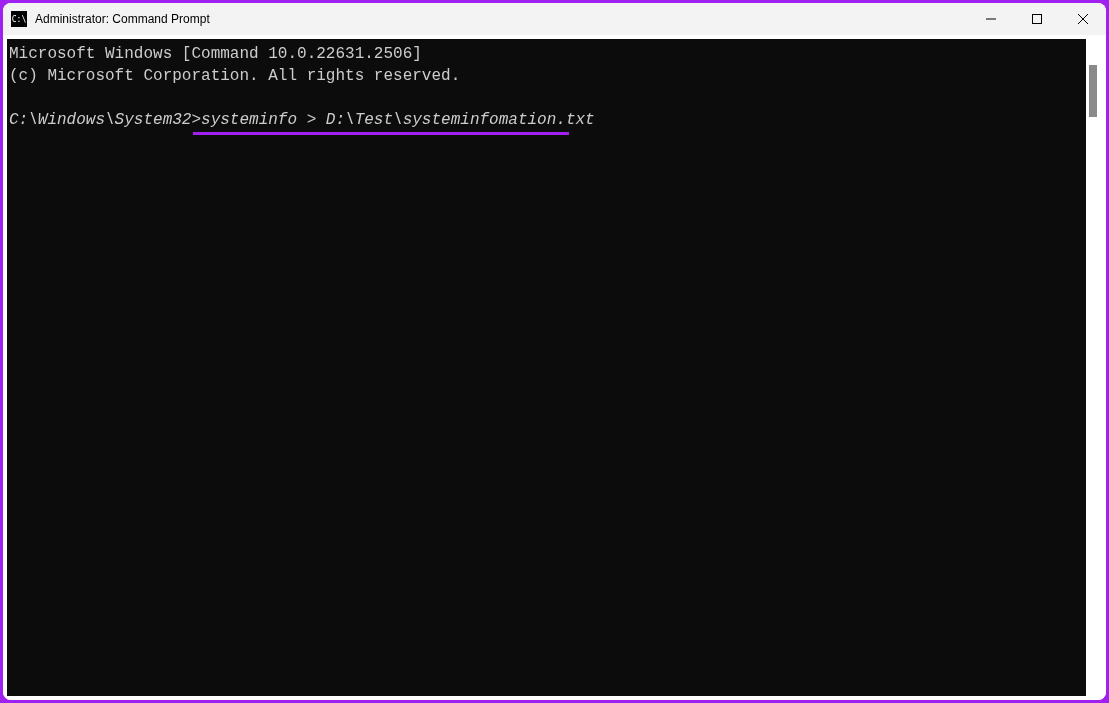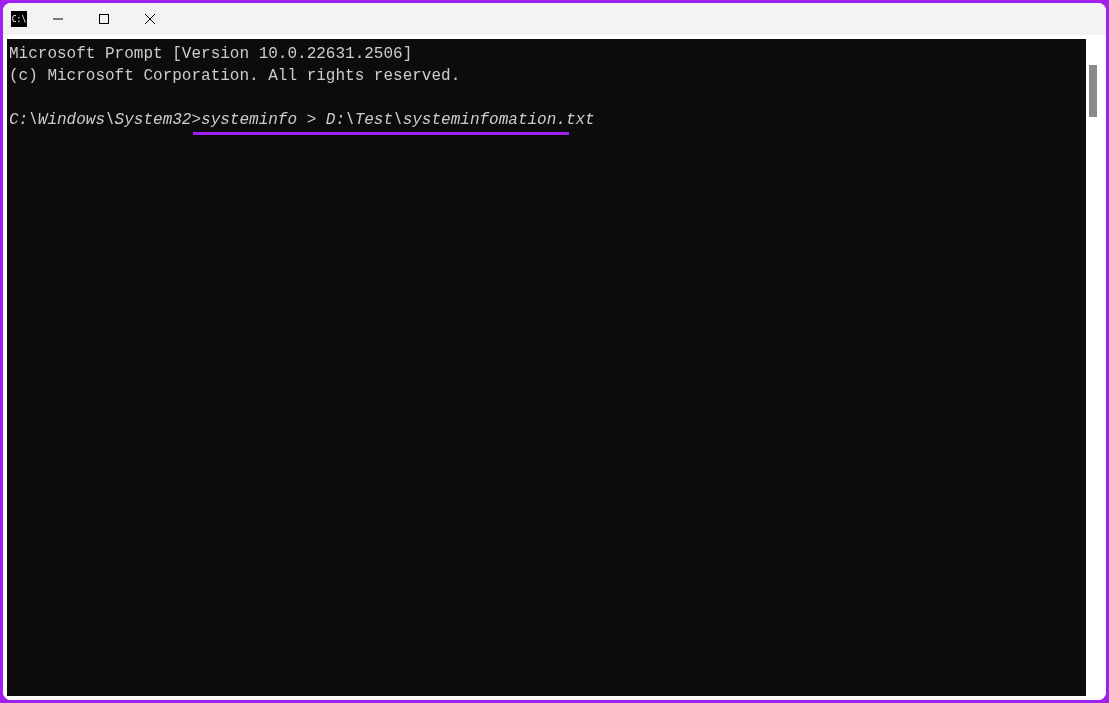--- a/index.html
+++ b/index.html
@@ -98,41 +98,42 @@
       width: 376px;
       background: #A020F0;
     }
   </style>
 </head>
 <body>
 
 <div class="window">
   <div class="titlebar">
     <div class="titlebar-icon">C:\</div>
+    <div class="titlebar-title">Administrator: Command Prompt</div>
     <div class="titlebar-controls">
       <div class="titlebar-btn">
         <svg viewBox="0 0 10 10">
             <line x1="0" y1="5" x2="10" y2="5" stroke="#000" stroke-width="1"></line>
           </svg>
       </div>
       <div class="titlebar-btn">
         <svg viewBox="0 0 10 10">
             <rect x="0.5" y="0.5" width="9" height="9" fill="none" stroke="#000" stroke-width="1"></rect>
           </svg>
       </div>
       <div class="titlebar-btn close">
         <svg viewBox="0 0 10 10">
             <line x1="0" y1="0" x2="10" y2="10" stroke="#000" stroke-width="1"></line>
             <line x1="10" y1="0" x2="0" y2="10" stroke="#000" stroke-width="1"></line>
           </svg>
       </div>
     </div>
   </div>
   <div class="client">
-    <div class="console"><span>Microsoft Prompt [Version 10.0.22631.2506]</span>
+    <div class="console"><span>Microsoft Windows [Command 10.0.22631.2506]</span>
 <span>(c) Microsoft Corporation. All rights reserved.</span>
 <span></span>
 <span class="prompt-line"><span>C:\Windows\System32&gt;</span><span>systeminfo &gt; D:\Test\systeminfomation.txt</span><span class="cmd-underline"></span></span></div>
     <div class="scrollbar">
       <div class="scroll-thumb"></div>
     </div>
   </div>
 </div>
 
 </body></html>

